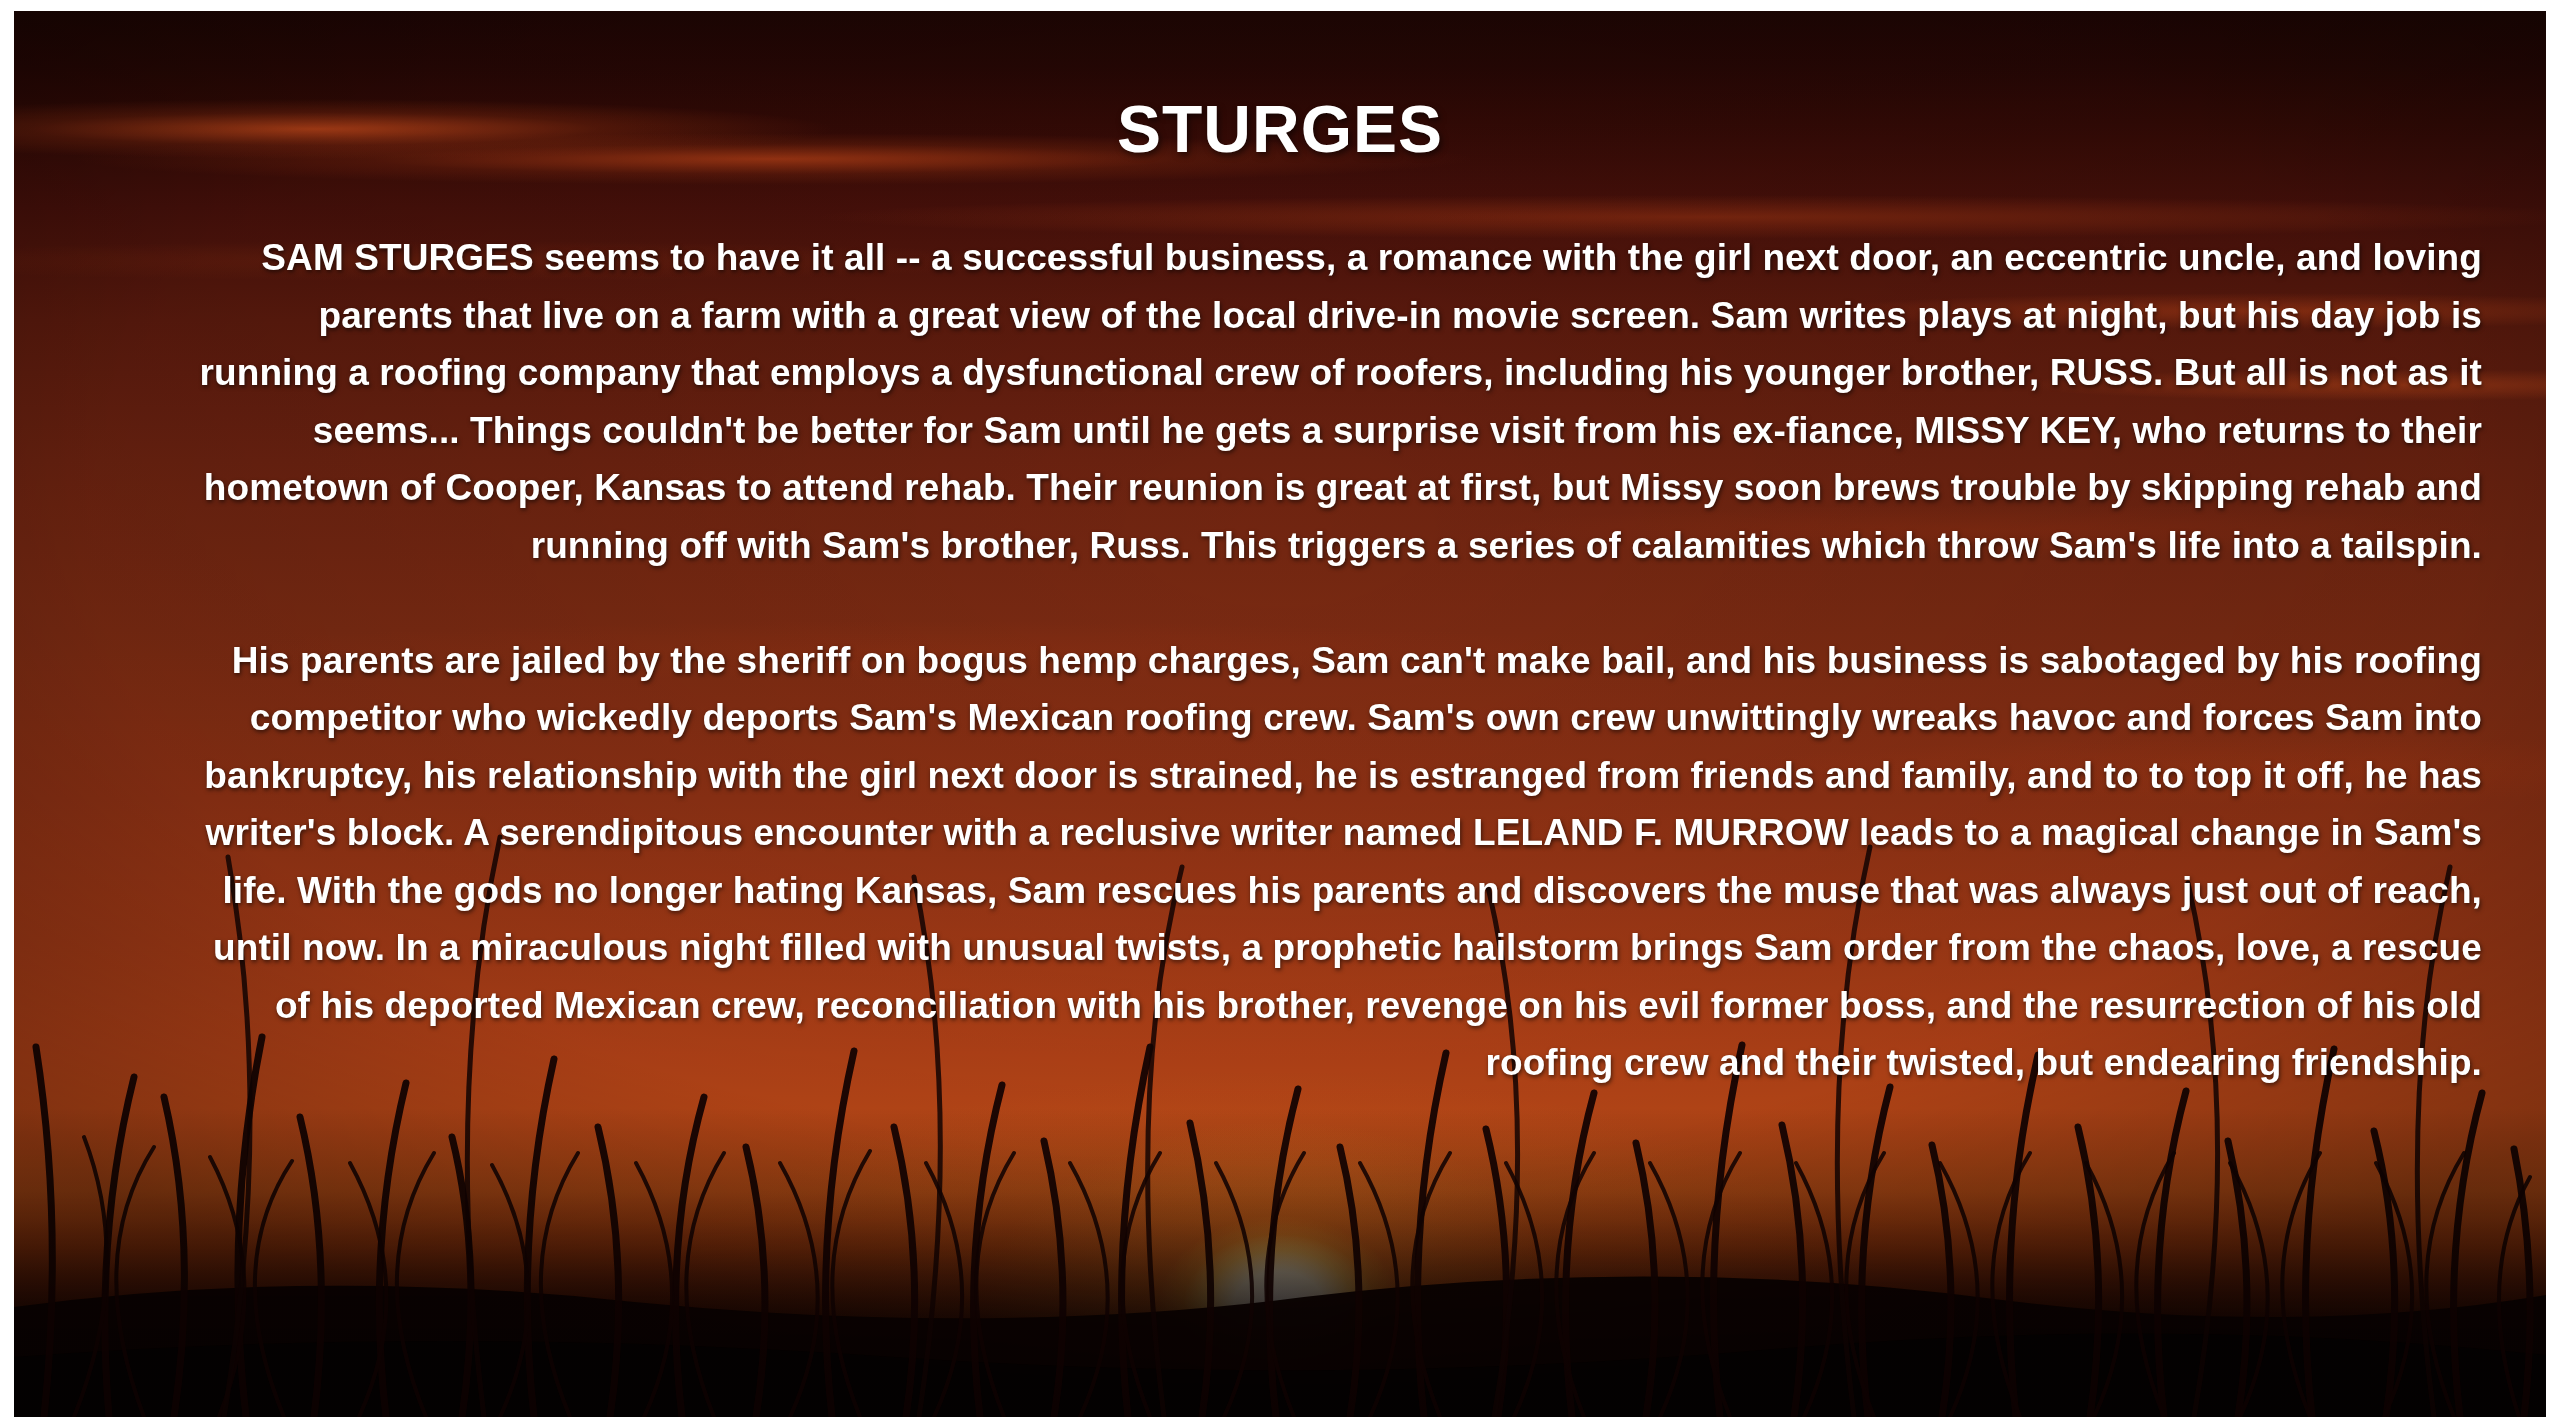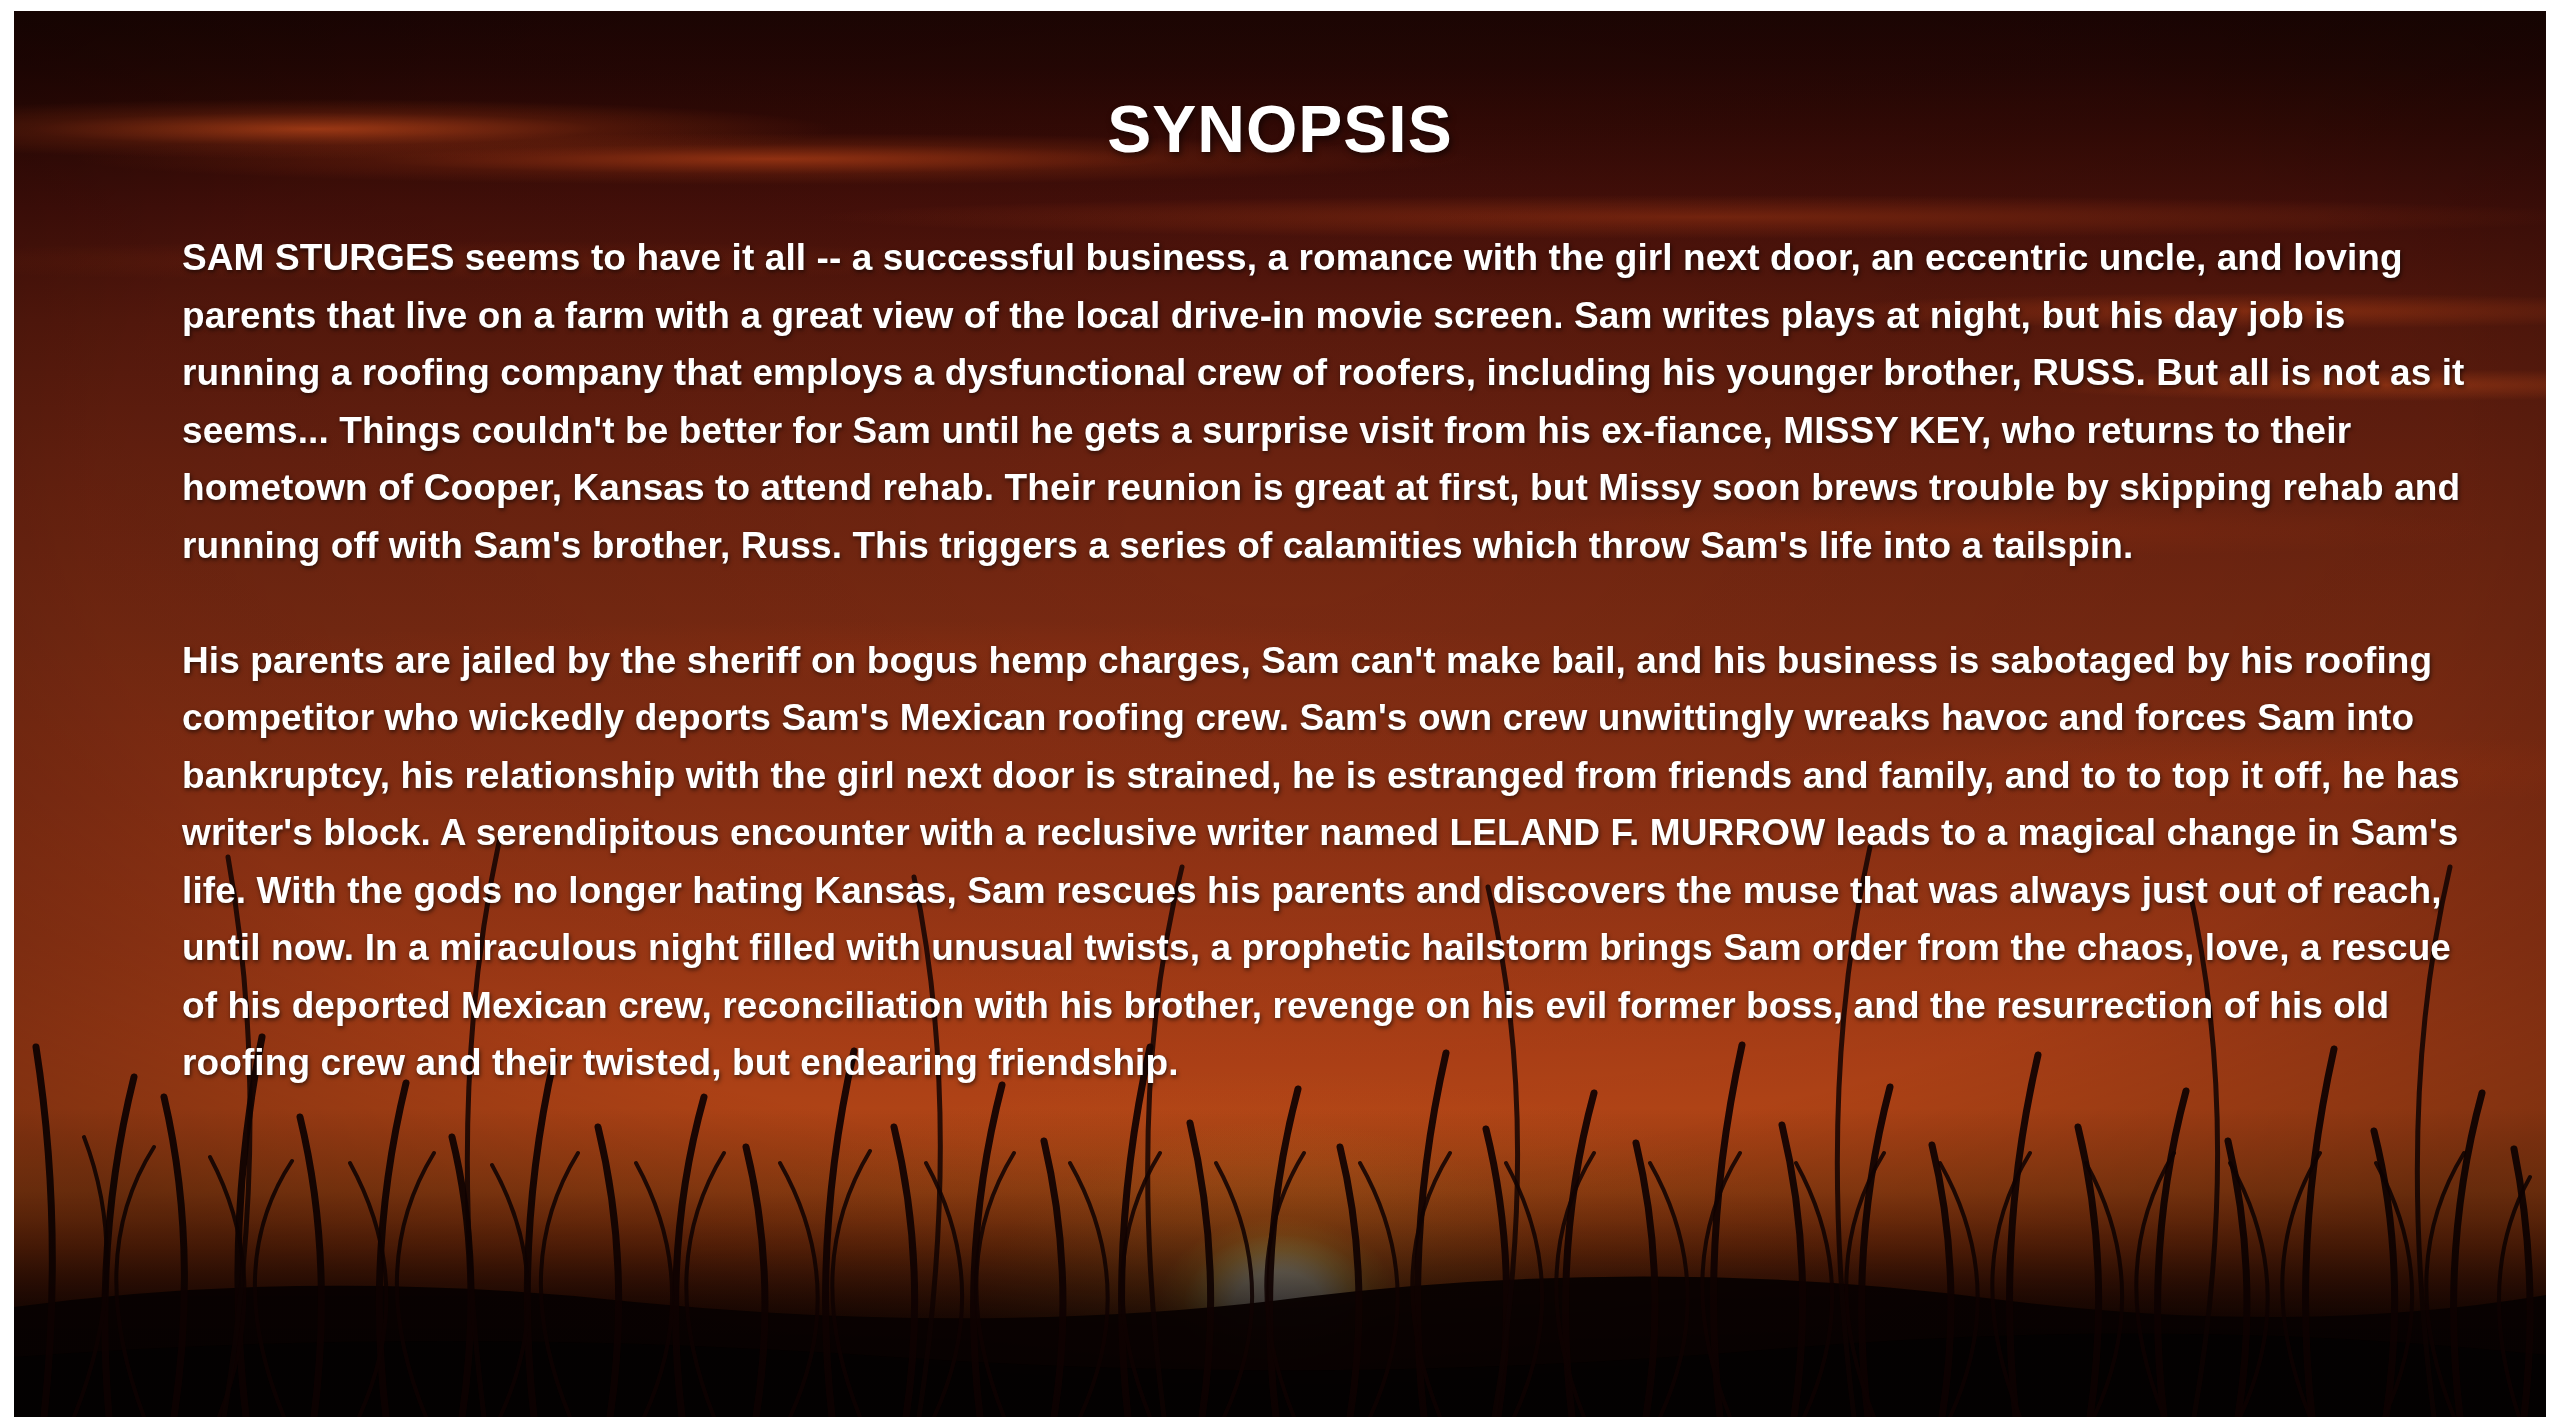--- a/index.html
+++ b/index.html
@@ -127,20 +127,21 @@
     left: 168px;
     top: 218px;
     width: 2300px;
     color: #ffffff;
     font-size: 37px;
     font-weight: bold;
     line-height: 57.5px;
     letter-spacing: 0.1px;
     text-shadow: 1px 2px 4px rgba(0,0,0,0.6);
     font-family: "Liberation Sans", sans-serif;
+    text-align: right;
   }
 
   .body-block p {
     margin: 0;
   }
   .body-block .spacer {
     height: 57.5px;
   }
 </style>
 </head>
@@ -247,21 +248,21 @@
           <path d="M2420 620 Q2380 310 2436 70"></path>
         </g>
       </g>
     </svg>
   </div>
 
   <div class="bg-layer bg-vignette"></div>
 
   <div class="content">
 
-    <div class="slide-title">SYNOPSIS</div>
+    <div class="slide-title">STURGES</div>
 
     <div class="body-block">
       <p>SAM STURGES seems to have it all -- a successful business, a romance with the girl next door, an eccentric uncle, and loving parents that live on a farm with a great view of the local drive-in movie screen. Sam writes plays at night, but his day job is running a roofing company that employs a dysfunctional crew of roofers, including his younger brother, RUSS.  But all is not as it seems... Things couldn't be better for Sam until he gets a surprise visit from his ex-fiance, MISSY KEY, who returns to their hometown of Cooper, Kansas to attend rehab. Their reunion is great at first, but Missy soon brews trouble by skipping rehab and running off with Sam's brother, Russ. This triggers a series of calamities which throw Sam's life into a tailspin.</p>
       <div class="spacer"></div>
       <p>His parents are jailed by the sheriff on bogus hemp charges, Sam can't make bail, and his business is sabotaged by his roofing competitor who wickedly deports Sam's Mexican roofing crew. Sam's own crew unwittingly wreaks havoc and forces Sam into bankruptcy, his relationship with the girl next door is strained, he is estranged from friends and family, and to to top it off, he has writer's block. A serendipitous encounter with a reclusive writer named LELAND F. MURROW leads to a magical change in Sam's life. With the gods no longer hating Kansas, Sam rescues his parents and discovers the muse that was always just out of reach, until now.  In a miraculous night filled with unusual twists, a prophetic hailstorm brings Sam order from the chaos, love, a rescue of his deported Mexican crew, reconciliation with his brother, revenge on his evil former boss, and the resurrection of his old roofing crew and their twisted, but endearing friendship.</p>
     </div>
 
   </div>
 </div>
 

